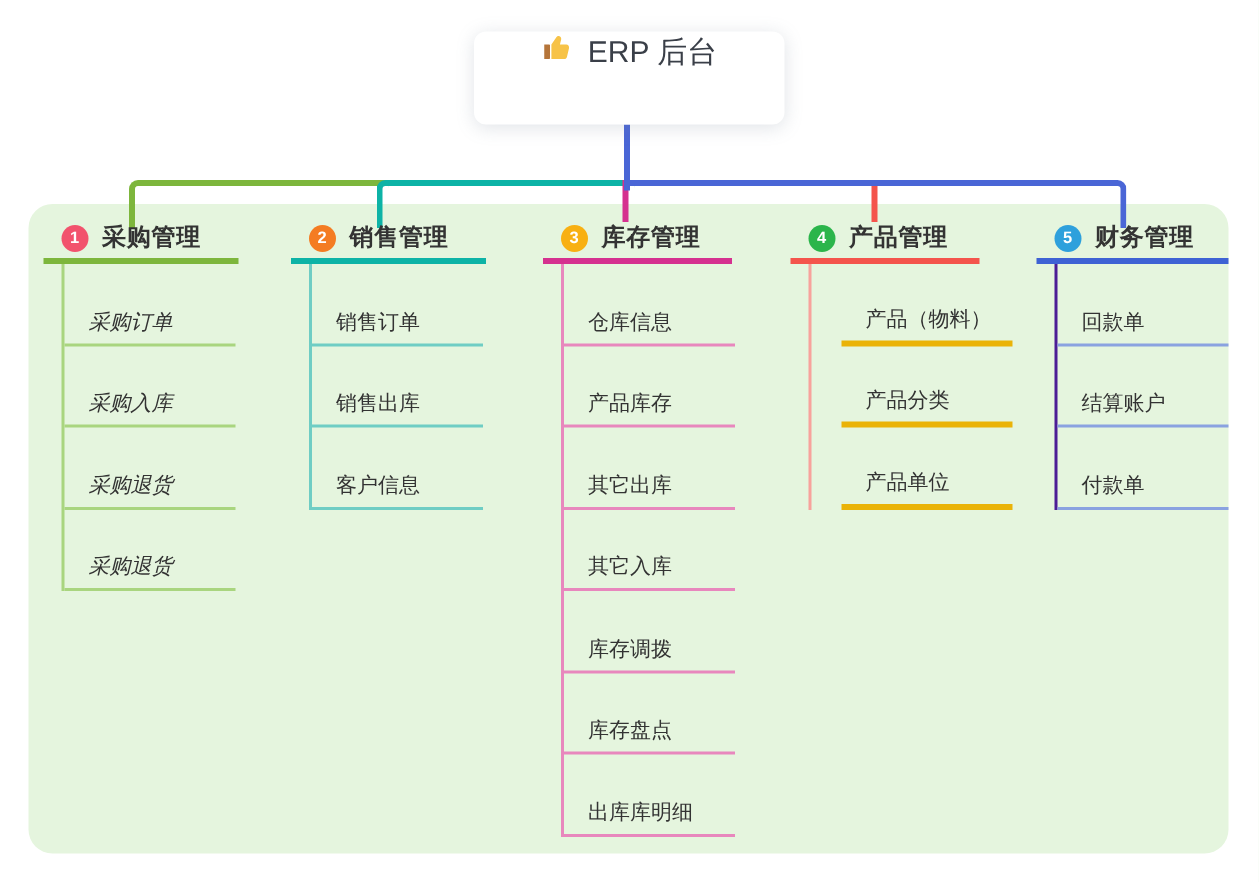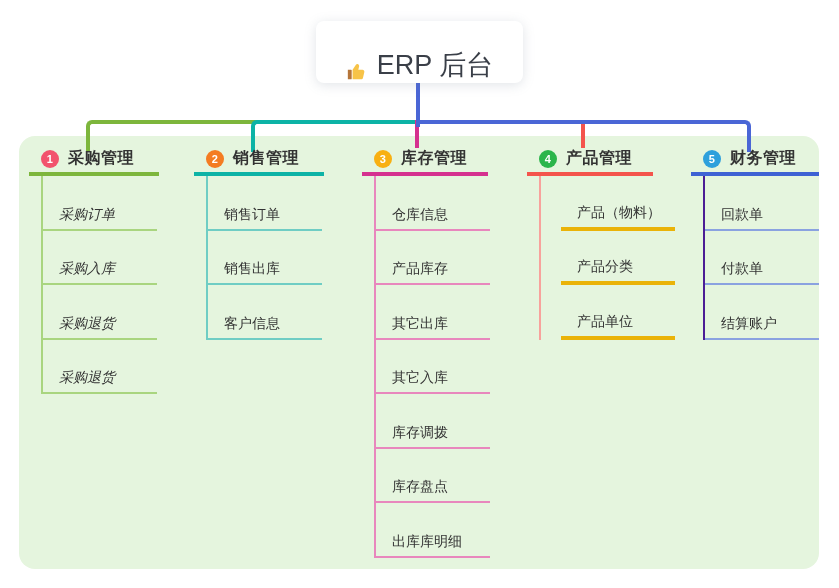--- a/index.html
+++ b/index.html
@@ -4,22 +4,22 @@
 <style>
   html,body{margin:0;padding:0;background:#ffffff;}
   .stage{
     position:relative;width:839px;height:588px;overflow:hidden;background:#ffffff;
     font-family:"Liberation Sans","DejaVu Sans",sans-serif;
   }
   
   .root-card{
     position:absolute;left:316px;top:21px;width:207px;height:62px;
     background:#fff;border-radius:8px;box-shadow:0 2px 12px rgba(120,130,150,.22);
-    display:flex;align-items:flex-end;justify-content:center;gap:9px;
-    font-size:27px;color:#3a3f48;font-weight:500;z-index:5;
+    display:flex;align-items:flex-start;justify-content:center;gap:9px;
+    font-size:20px;color:#3a3f48;font-weight:500;z-index:5;
   }
   
   .panel{
     position:absolute;left:19px;top:136px;width:800px;height:433px;
     background:#e5f5de;border-radius:16px;
   }
   
   .conn{position:absolute;}
   .elbow-green{left:86px;top:120px;width:169px;height:28px;
     border-top:4px solid #7db63c;border-left:4px solid #7db63c;border-top-left-radius:6px;z-index:1;}
@@ -176,21 +176,21 @@
   <div class="branch b5">
     <div class="branch-header">
       <span class="num">5</span>
       <span>财务管理</span>
     </div>
     <div class="children">
       <div class="child-row">
           <div class="child">回款单</div>
         </div>
       <div class="child-row">
-          <div class="child">付款单</div>
+          <div class="child">结算账户</div>
         </div>
       <div class="child-row">
-          <div class="child">结算账户</div>
+          <div class="child">付款单</div>
         </div>
     </div>
   </div>
 
 </div>
 
 </body></html>

